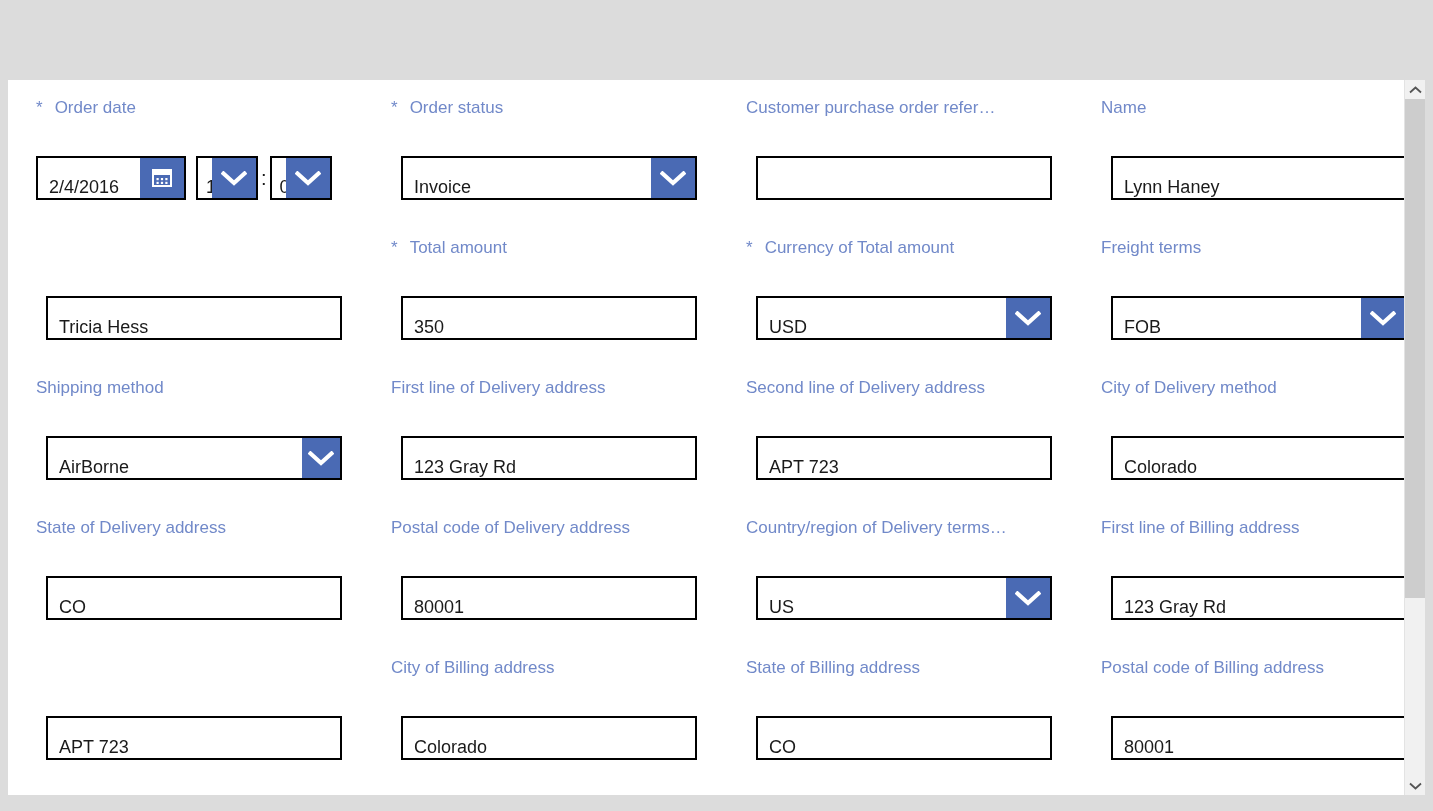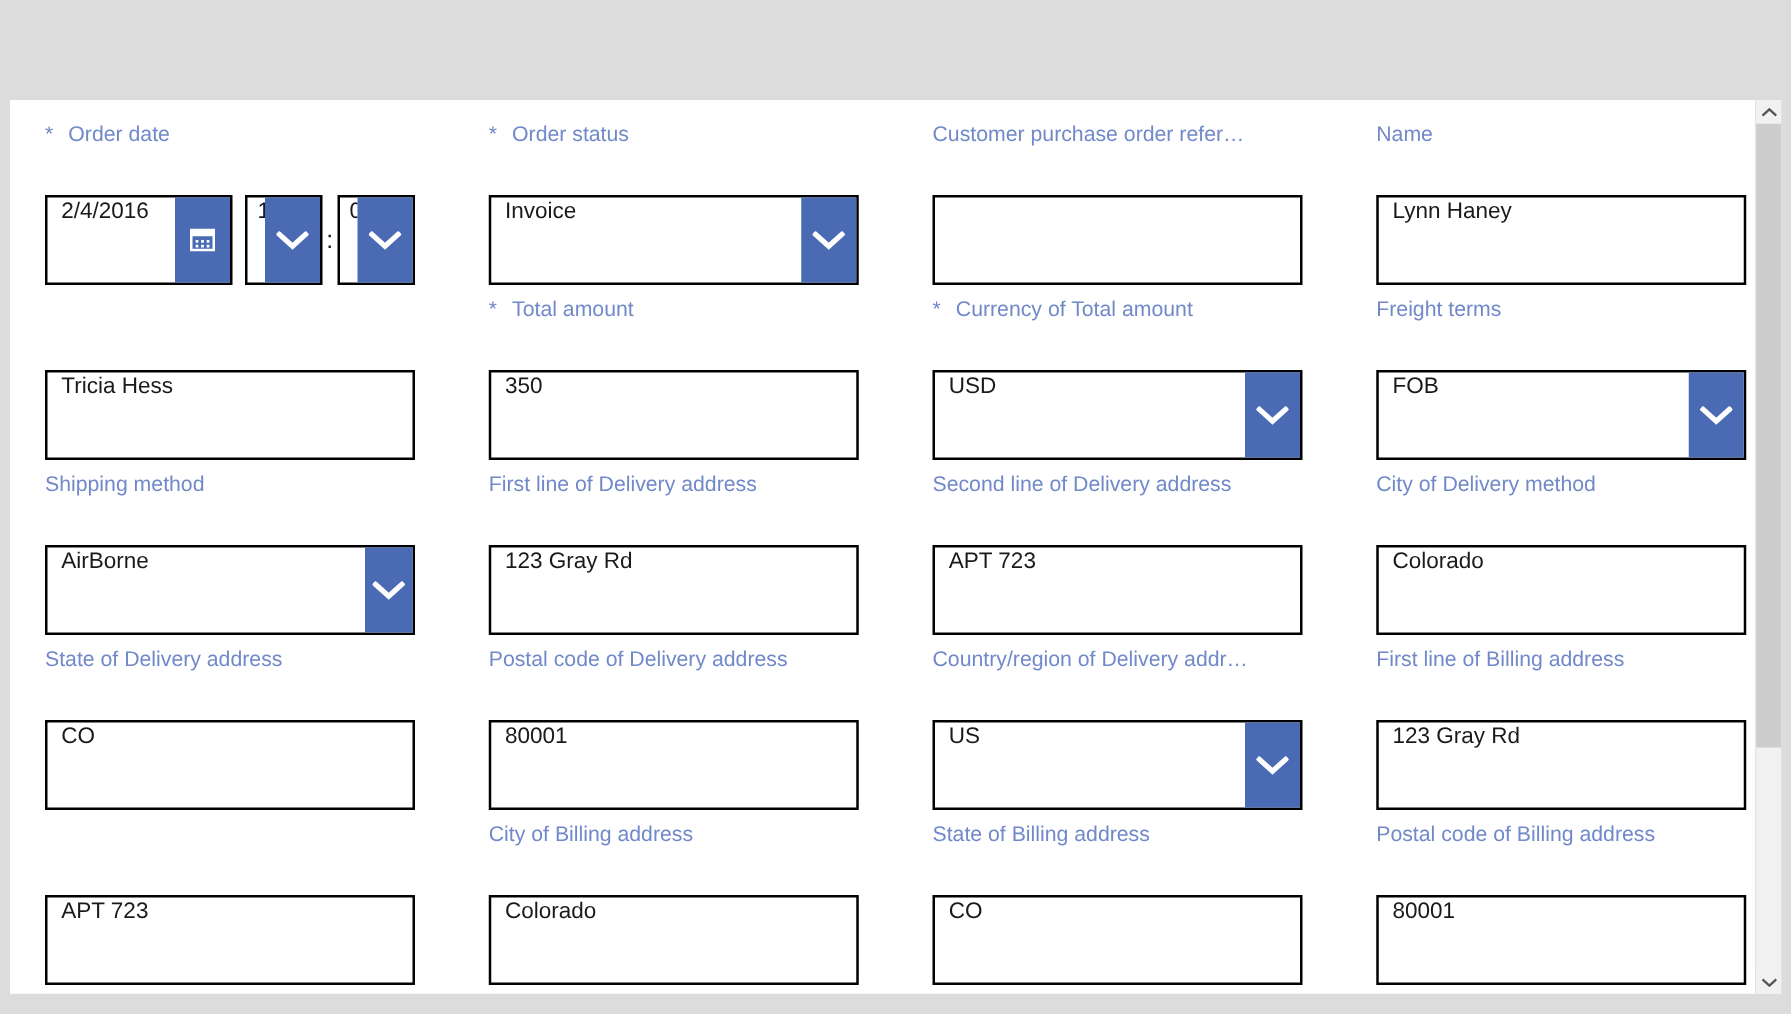--- a/index.html
+++ b/index.html
@@ -87,34 +87,34 @@
     left: 0;
     top: 58px;
     display: flex;
     align-items: stretch;
   }
 
   .box {
     border: 2px solid #000000;
     background: #ffffff;
     box-sizing: border-box;
-    height: 72px;
-    display: flex;
-    align-items: flex-start;
+    height: 44px;
+    display: flex;
+    align-items: flex-end;
   }
   .box .value {
     font-size: 18px;
     color: #1a1a1a;
     padding-left: 11px;
     white-space: nowrap;
     overflow: hidden;
     flex: 1 1 auto;
   }
 
-  .w-text   { width: 296px; }
+  .w-text   { width: 296px; margin-left: 10px; }
   .w-date   { width: 150px; }
 
   .btn-blue {
     background: #4a6ab4;
     display: flex;
     align-items: center;
     justify-content: center;
     flex: 0 0 auto;
     align-self: stretch;
   }
@@ -387,21 +387,21 @@
             <span>Postal code of Delivery address</span>
           </div>
           <div class="control-row">
             <div class="box w-text">
               <span class="value">80001</span>
             </div>
           </div>
         </div>
         <div class="field">
           <div class="field-label">
-            <span>Country/region of Delivery addr…</span>
+            <span>Country/region of Delivery terms…</span>
           </div>
           <div class="control-row">
             <div class="box w-text">
               <span class="value">US</span>
               <span class="btn-blue chev-btn">
                 <span class="chev">
                   <svg width="26" height="15" viewBox="0 0 26 15">
                     <polyline points="2.5,2.5 13,12 23.5,2.5" fill="none" stroke="#ffffff" stroke-width="4.2" stroke-linecap="square"></polyline>
                   </svg>
                 </span>

